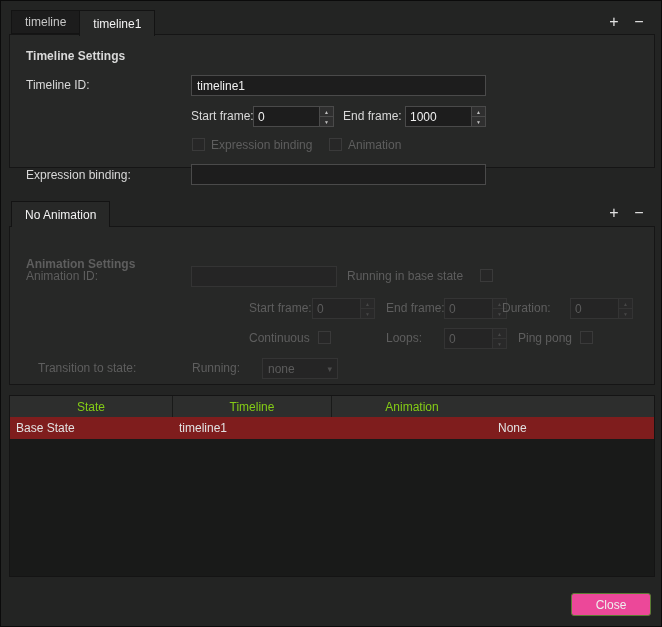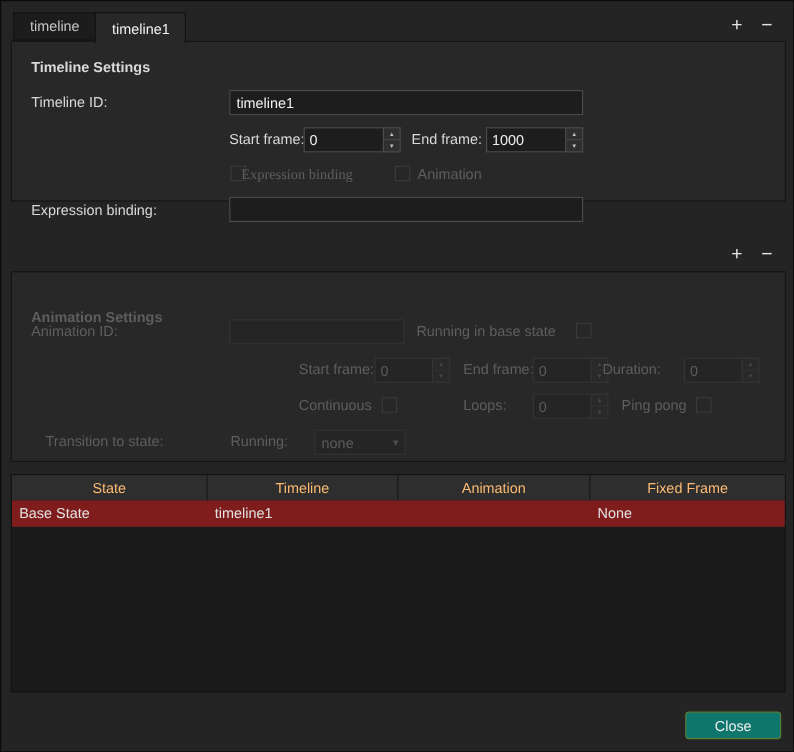--- a/index.html
+++ b/index.html
@@ -41,32 +41,32 @@
   .checkbox.disabled { background:#272727; border-color:#3a3a3a; }
 
   .combo { position:absolute; height:21px; display:flex; align-items:center;
            justify-content:space-between; padding:0 5px; background:#252525;
            border:1px solid #343434; color:#5c5c5c; }
   .combo .arrow { font-size:9px; color:#4c4c4c; margin-left:6px; }
 
   
   .table { position:absolute; background:#191a19; border:1px solid #141414; }
   .thead { display:flex; height:21px; background:#2d2e2d; }
-  .th { display:flex; align-items:center; justify-content:center; color:#fdba74;
+  .th { display:flex; align-items:center; justify-content:center; color:#84cc16;
         border-right:1px solid #191a19; }
   .th:last-child { border-right:none; }
   .trow { display:flex; height:22px; background:#7f1d1d; }
   .td { display:flex; align-items:center; padding-left:6px; color:#e2e2e2; overflow:hidden; }
   .th:nth-child(1), .td:nth-child(1) { width:163px; }
   .th:nth-child(2), .td:nth-child(2) { width:159px; }
   .th:nth-child(3), .td:nth-child(3) { width:160px; }
   .th:nth-child(4), .td:nth-child(4) { width:162px; }
 
   .close-btn { position:absolute; left:570px; top:592px; width:80px; height:23px;
-               background:#0f766e; border:1px solid #5b7c33; border-radius:3px;
+               background:#ec4899; border:1px solid #5b7c33; border-radius:3px;
                color:#efefef; font:12px "Liberation Sans", sans-serif; }
 </style>
 </head>
 <body>
 
 <div class="dialog">
 
   <div class="tabbar" style="left:10px; top:9px;">
     <div class="tab">
       <span>timeline</span>
@@ -97,29 +97,34 @@
     <div class="lbl" style="left:333px; top:74px;">End frame:</div>
     <div class="spinbox" style="left:395px; top:71px; width:81px;">
       <div class="spin-field">1000</div>
       <div class="spin-btns">
         <div class="spin-btn">▲</div>
         <div class="spin-btn">▼</div>
       </div>
     </div>
 
     <div class="checkbox disabled" style="left:182px; top:103px;"></div>
-    <div class="lbl dim" style="left:191px; top:103px;font-family:Liberation Serif, serif;">Expression binding</div>
+    <div class="lbl dim" style="left:201px; top:103px;">Expression binding</div>
 
     <div class="checkbox disabled" style="left:319px; top:103px;"></div>
     <div class="lbl dim" style="left:338px; top:103px;">Animation</div>
 
     <div class="lbl" style="left:16px; top:133px;">Expression binding:</div>
     <input class="textfield" style="left: 181px; top: 129px; width: 295px;" type="text" value="">
   </div>
 
+  <div class="tabbar" style="left:10px; top:200px;">
+    <div class="tab active">
+      <span>No Animation</span>
+    </div>
+  </div>
   <div class="iconbtn" style="left:604px; top:203px;">+</div>
   <div class="iconbtn" style="left:629px; top:203px;">−</div>
 
   <div class="panel" style="left:8px; top:225px; width:646px; height:159px;">
 
     <div class="lbl bold dim" style="left:16px; top:30px;">Animation Settings</div>
 
     <div class="lbl dim" style="left:16px; top:42px;">Animation ID:</div>
     <input class="textfield disabled" style="left: 181px; top: 39px; width: 146px;" type="text" disabled="" value="">
     <div class="lbl dim" style="left:337px; top:42px;">Running in base state</div>
@@ -173,21 +178,20 @@
       <span>none</span>
       <span class="arrow">▾</span>
     </div>
   </div>
 
   <div class="table" style="left:8px; top:394px; width:646px; height:182px;">
     <div class="thead">
       <div class="th">State</div>
       <div class="th">Timeline</div>
       <div class="th">Animation</div>
-      <div class="th">Fixed Frame</div>
     </div>
     <div class="trow">
       <div class="td">Base State</div>
       <div class="td">timeline1</div>
       <div class="td"></div>
       <div class="td">None</div>
     </div>
   </div>
 
   <button class="close-btn" style="border-color: rgb(91, 124, 51);">Close</button>

